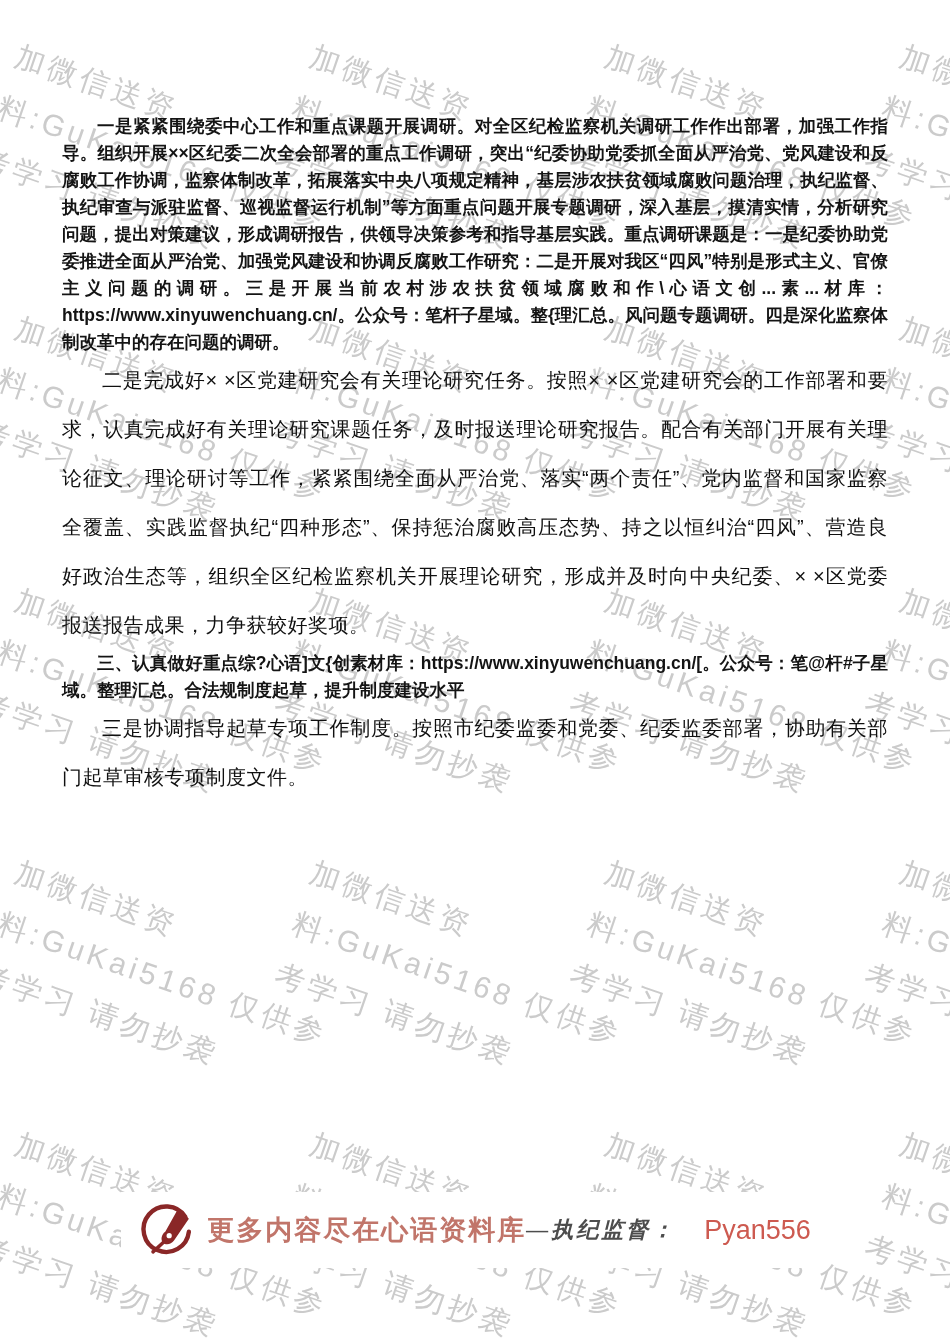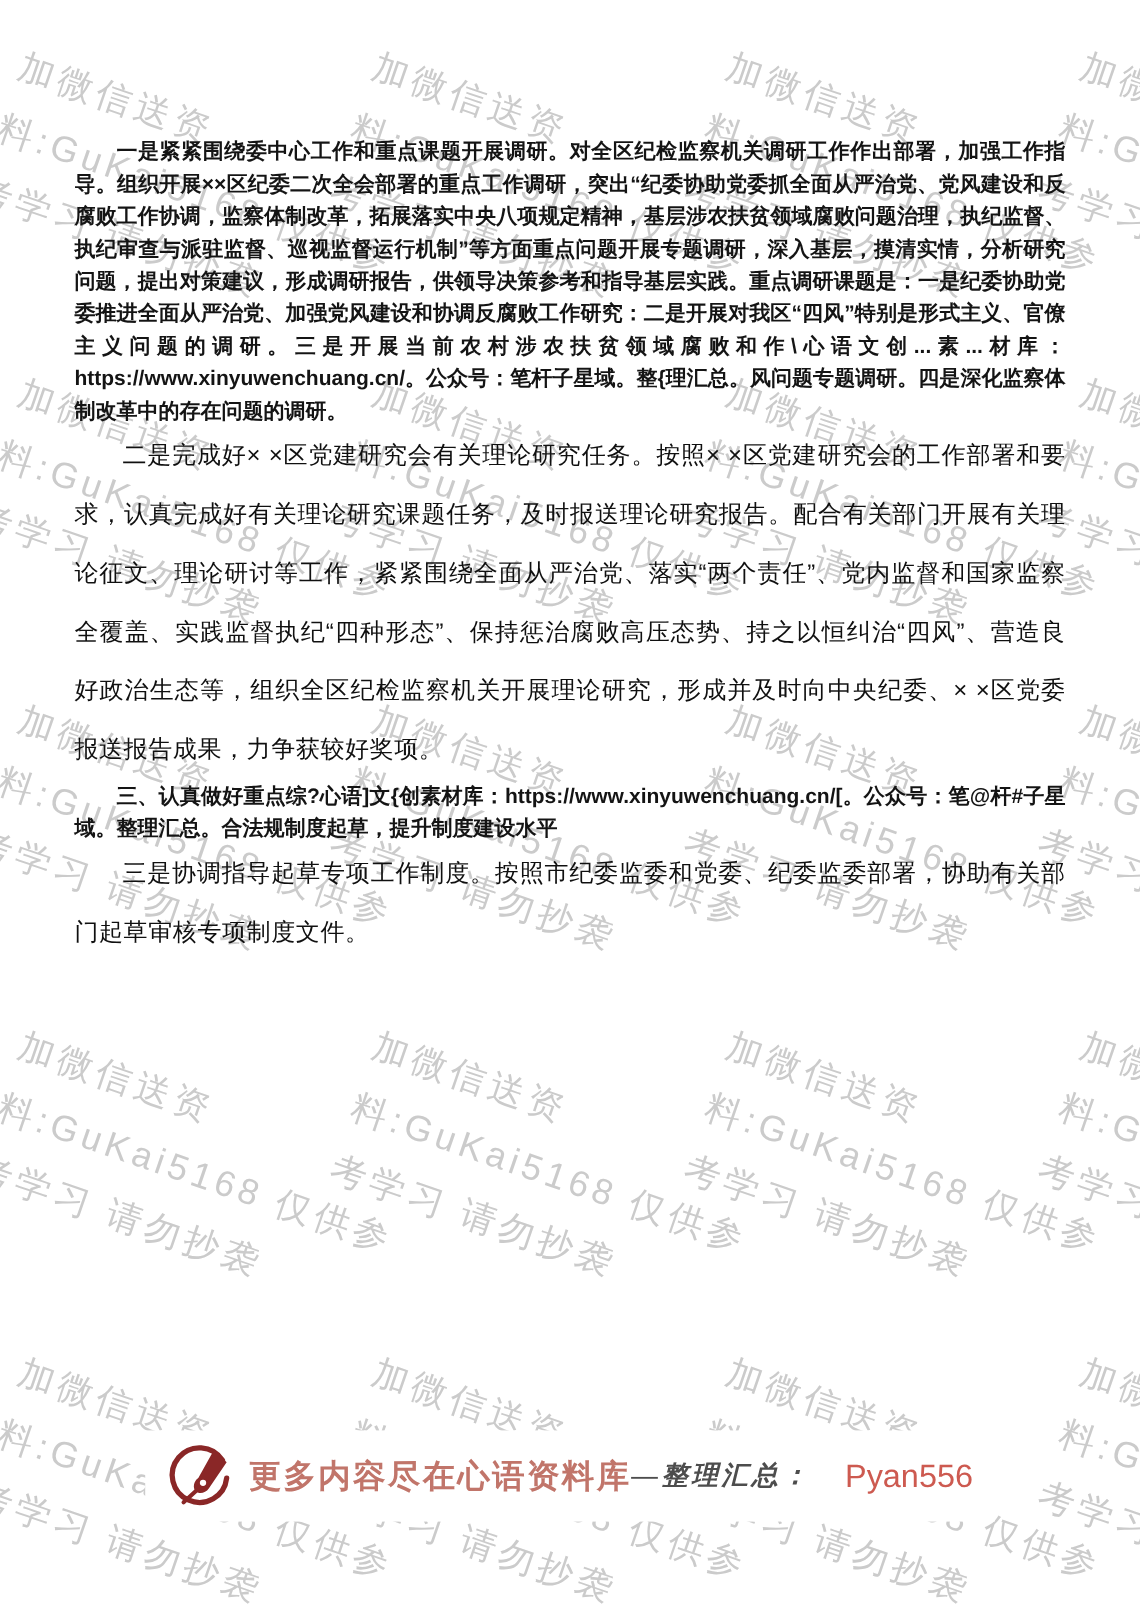--- a/index.html
+++ b/index.html
@@ -227,18 +227,18 @@
       <span class="footer-logo">
         <svg width="56" height="56" viewBox="0 0 64 64">
           <path d="M53 17 A26 26 0 1 0 57 34" fill="none" stroke="#8a2727" stroke-width="5" stroke-linecap="round"></path>
           <path d="M45 7 L57 19 L40 44 C37 48.5 30.5 49.5 27.5 46.5 C24.5 43.5 25.5 37 30 34 Z" fill="#8a2727"></path>
           <circle cx="34.5" cy="38.5" r="3" fill="#ffffff"></circle>
           <path d="M28 46 L16 57" stroke="#8a2727" stroke-width="4" stroke-linecap="round"></path>
         </svg>
       </span>
       <span class="footer-brand" style="color: rgb(193, 117, 106);">更多内容尽在心语资料库</span>
       <span class="footer-dash" style="color: rgb(77, 77, 77);">—</span>
-      <span class="footer-label" style="color: rgb(77, 77, 77);">整理汇总：</span>
+      <span class="footer-label" style="color: rgb(77, 77, 77);">执纪监督：</span>
       <span class="footer-wxid" style="color: rgb(205, 90, 80); margin-left: 28px;">Pyan556</span>
     </div>
   </div>
 
 </div>
 
 </body></html>

